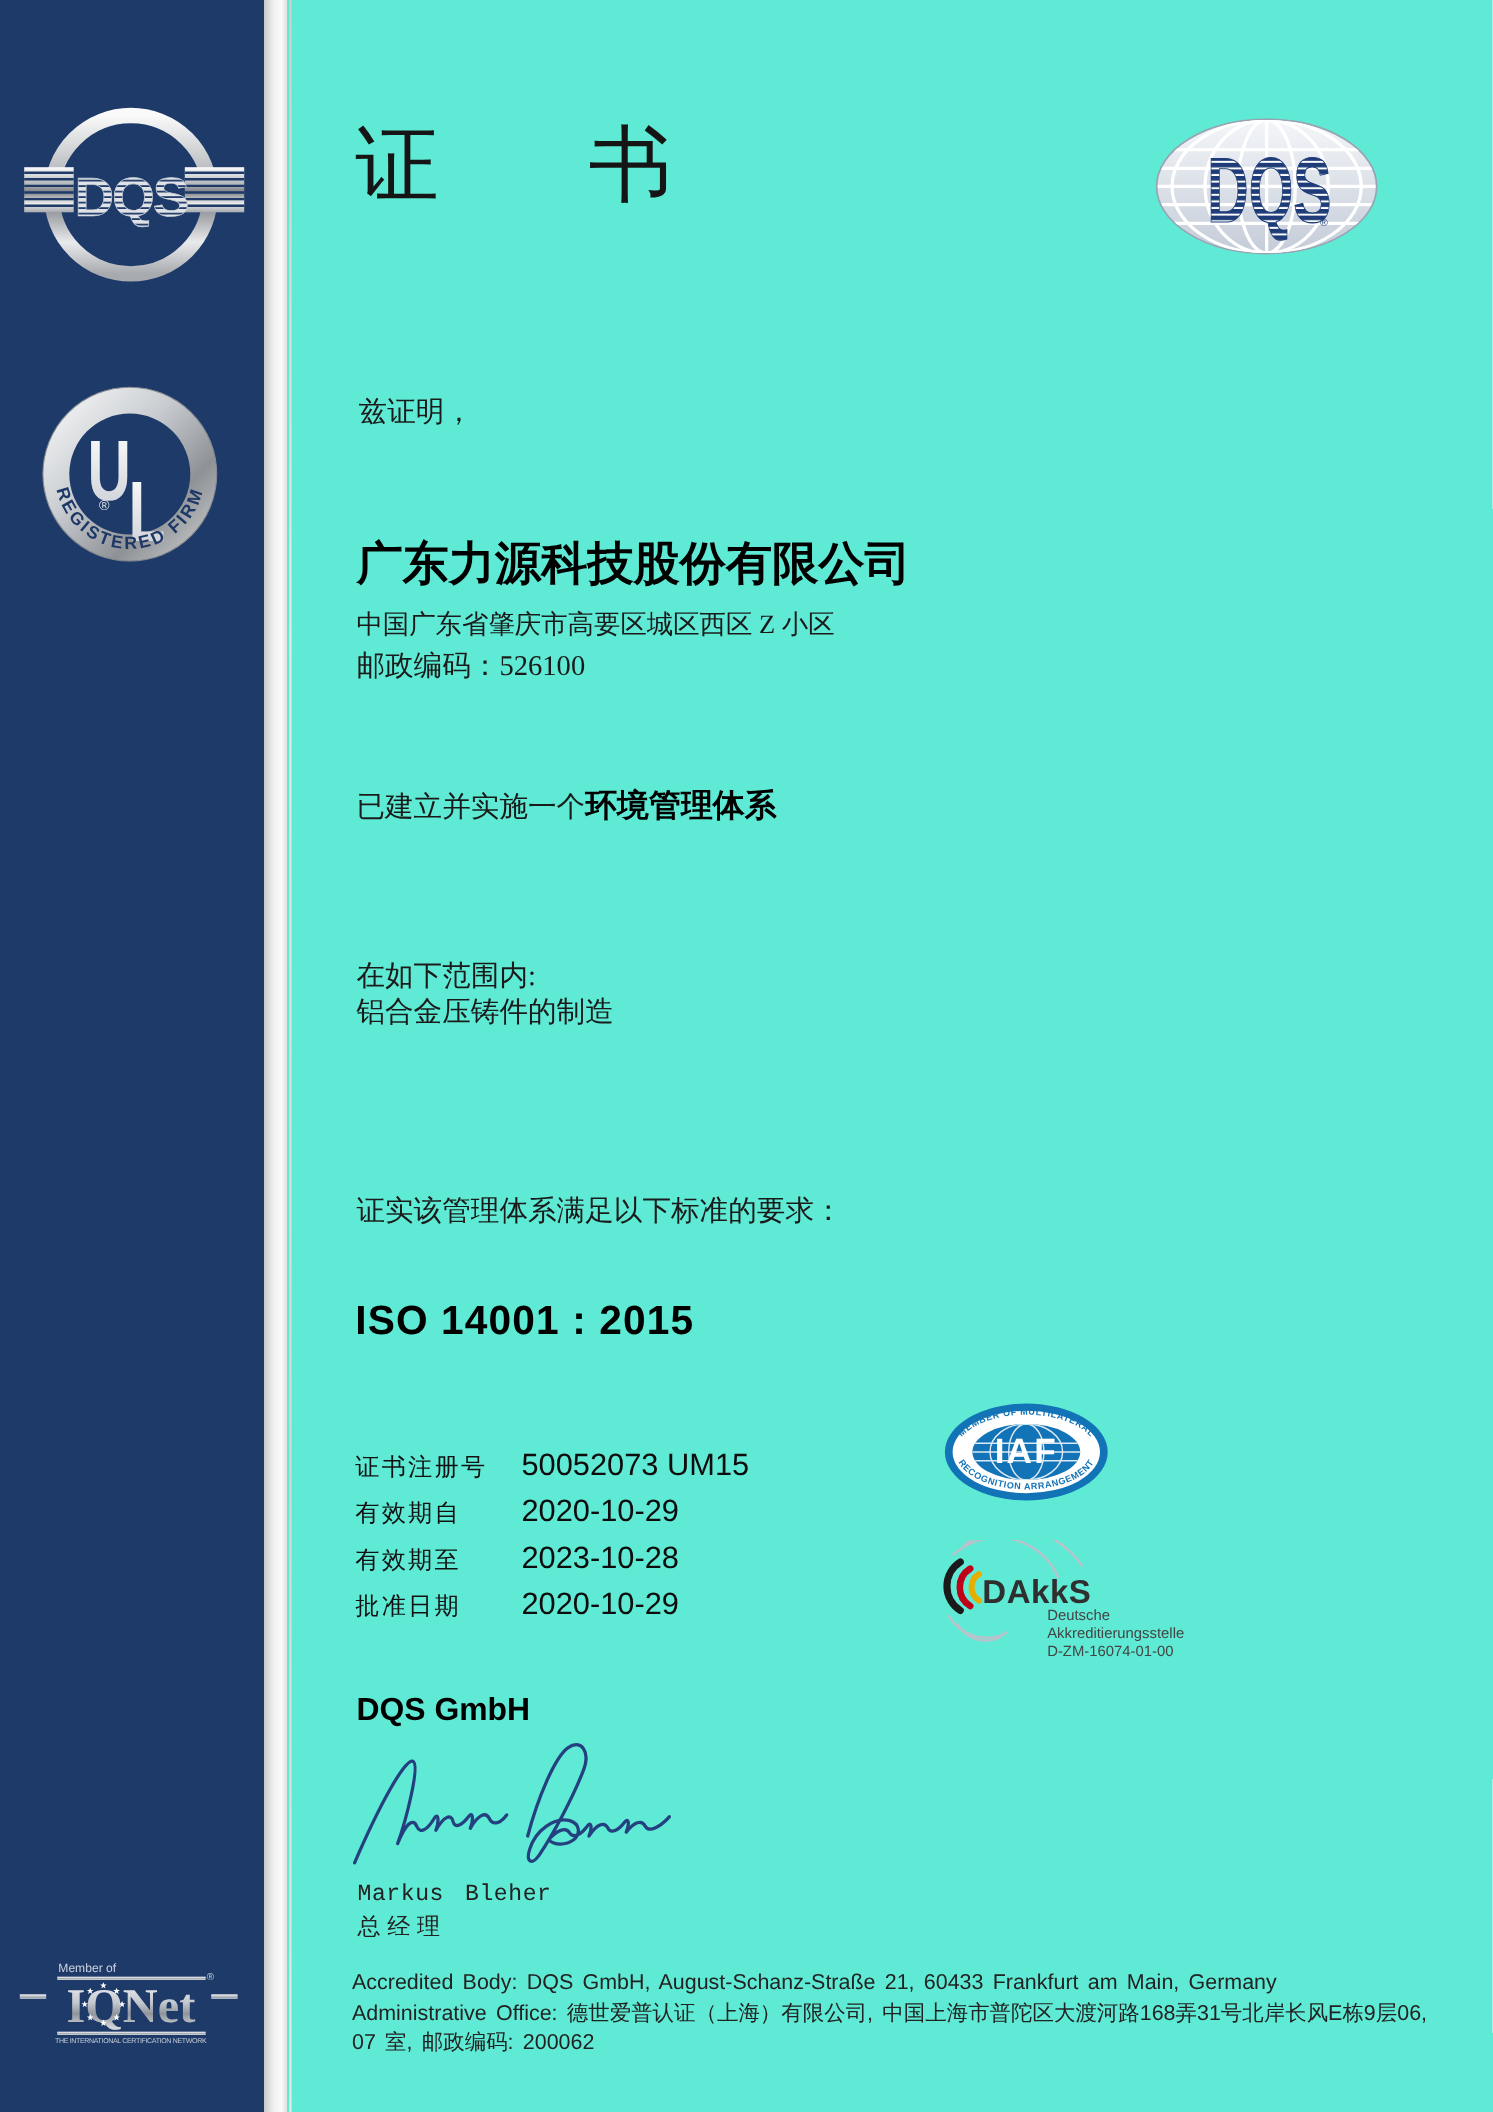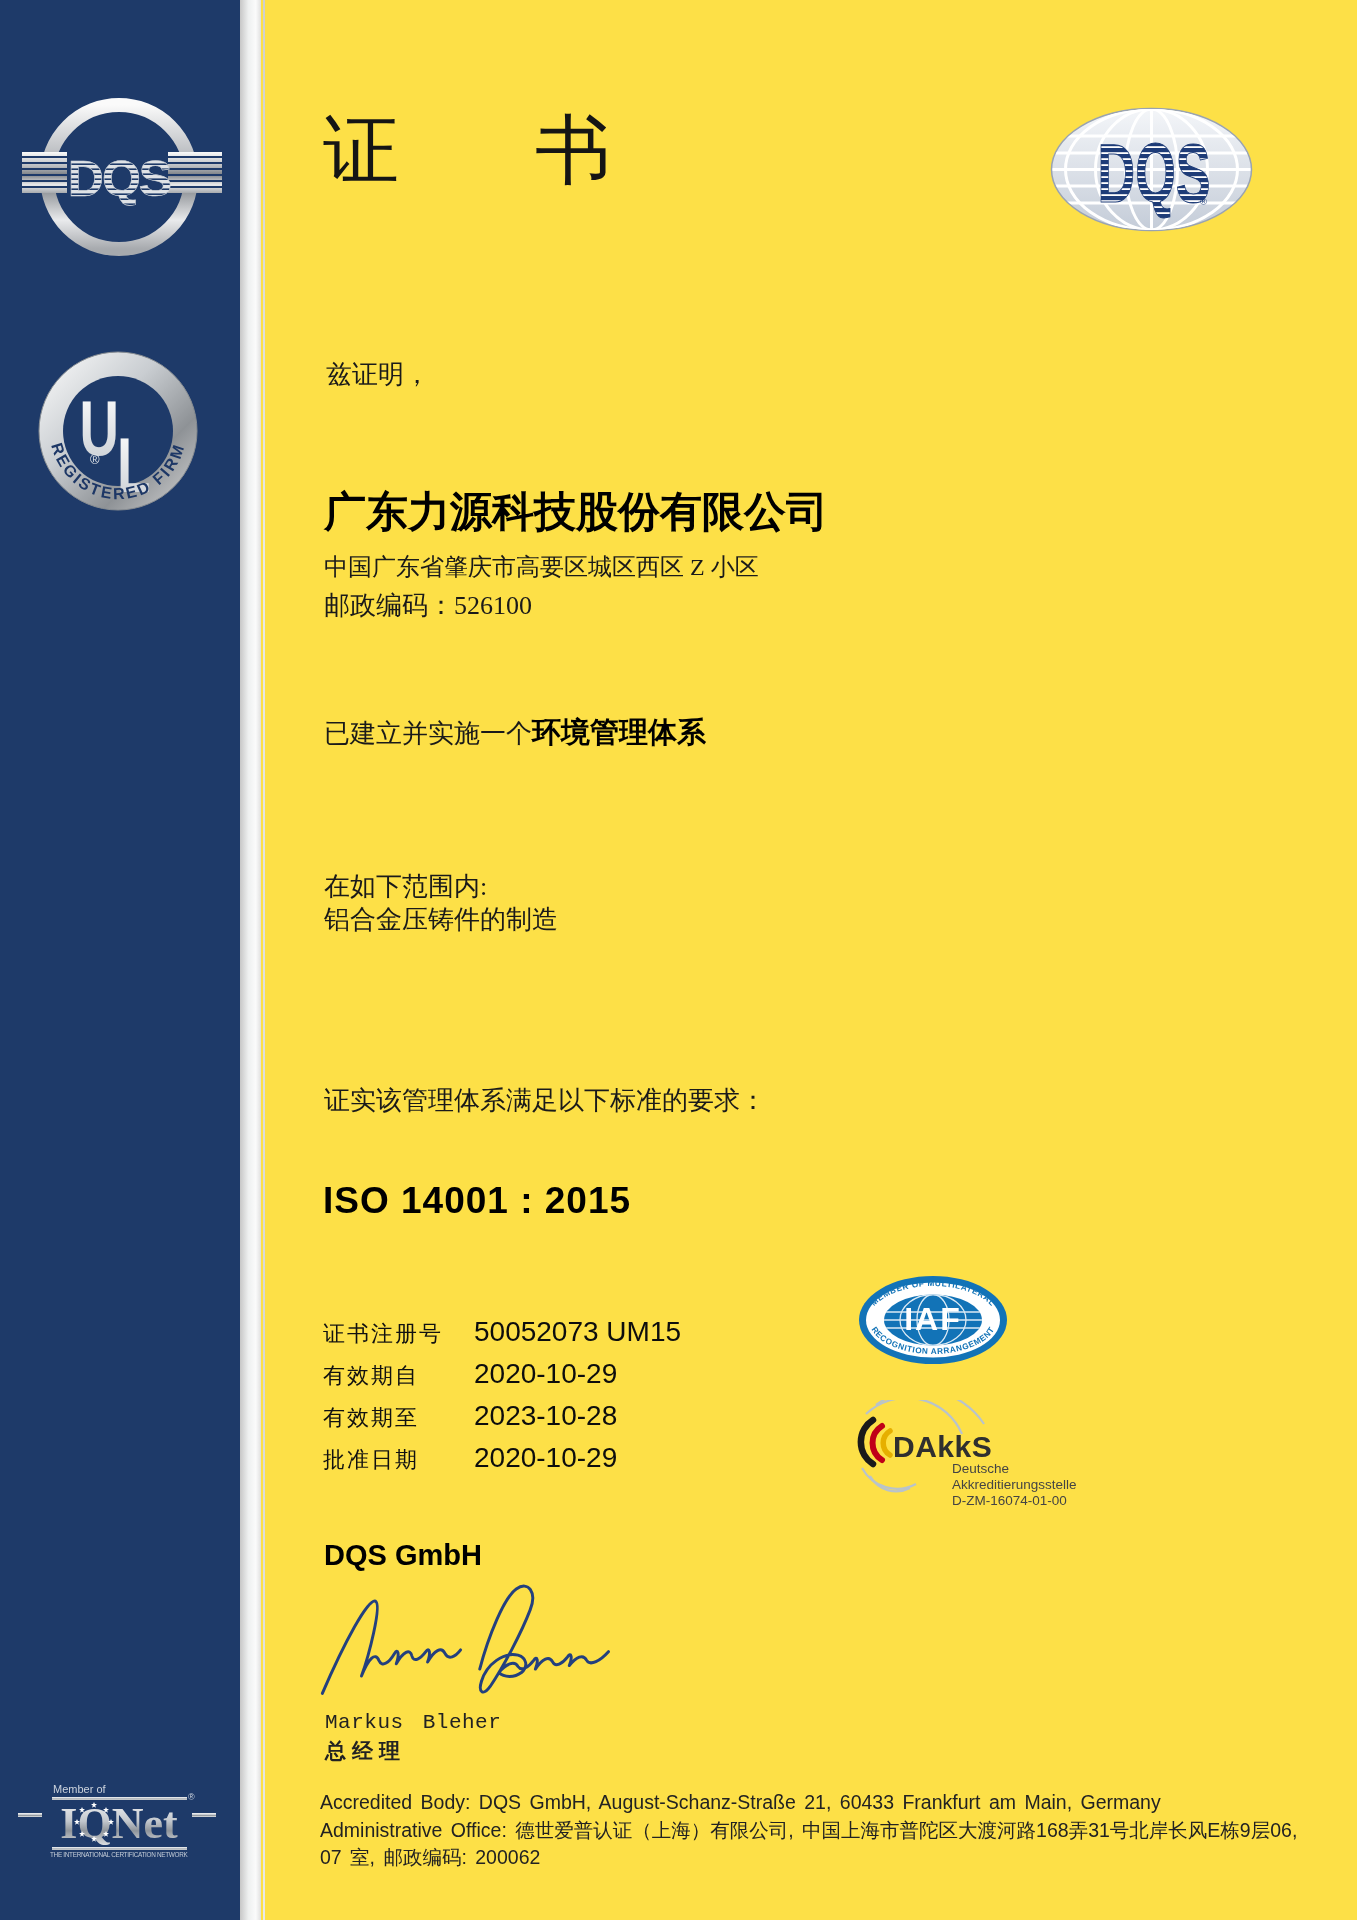--- a/index.html
+++ b/index.html
@@ -1,16 +1,16 @@
 <!DOCTYPE html>
 <html><head>
 <meta charset="utf-8">
 <style>
   html,body{margin:0;padding:0;background:#ffffff;}
-  .page{position:relative;width:1357px;height:1920px;background:#fde047;overflow:hidden;
+  .page{position:relative;width:1357px;height:1920px;background:#5eead4;overflow:hidden;
         font-family:"Liberation Serif","DejaVu Serif",serif;color:#1a1a1a;}
   .abs{position:absolute;}
   
   .sidebar{left:0;top:0;width:240px;height:1920px;background:#1e3a69;}
   .silver-strip{left:240px;top:0;width:21px;height:1920px;
      background:linear-gradient(90deg,#c7c7c7,#eef0f0 40%,#fbfbfb 75%,#e0e0e0);}
   .edge-line{left:263px;top:0;width:2px;height:1920px;
      background:linear-gradient(180deg,#cfcfcf,#e9e9e9 30%,#d7d7d7 70%,#e9e9e9);}
   
   .cert-title{left:323px;top:112px;font-size:76px;line-height:1;color:#151515;display:flex;gap:136px;}
@@ -27,21 +27,21 @@
   .standard{left:323px;top:1180px;font-size:37px;font-weight:bold;letter-spacing:1px;
       font-family:"Liberation Sans","DejaVu Sans",sans-serif;color:#000;}
   .details{left:323px;top:1316px;}
   .drow{height:42px;}
   .dlabel{display:inline-block;width:147px;font-size:22px;letter-spacing:2px;color:#111;font-family:Liberation Mono, monospace;}
   .dvalue{display:inline-block;font-size:28px;font-family:Liberation Sans, sans-serif;color:#0d0d0d;}
   .issuer{left:324px;top:1539px;font-size:29px;font-weight:bold;
       font-family:"Liberation Sans","DejaVu Sans",sans-serif;color:#000;}
   .signer{left:325px;top:1711px;font-size:21px;font-family:Liberation Mono, monospace;
       color:#222;letter-spacing:.5px;word-spacing:6px;}
-  .signer-title{left:325px;top:1737px;font-size:21px;letter-spacing:6px;color:#222;font-weight:bold;}
+  .signer-title{left:325px;top:1737px;font-size:21px;letter-spacing:6px;color:#222;}
   .footer{left:320px;top:1789px;width:1010px;font-size:19.5px;line-height:27.5px;
       font-family:"Liberation Sans","DejaVu Sans",sans-serif;color:#222;word-spacing:3px;}
 </style>
 </head>
 <body>
 
 <div class="page">
 
   <div class="abs sidebar"></div>
   <div class="abs silver-strip"></div>

